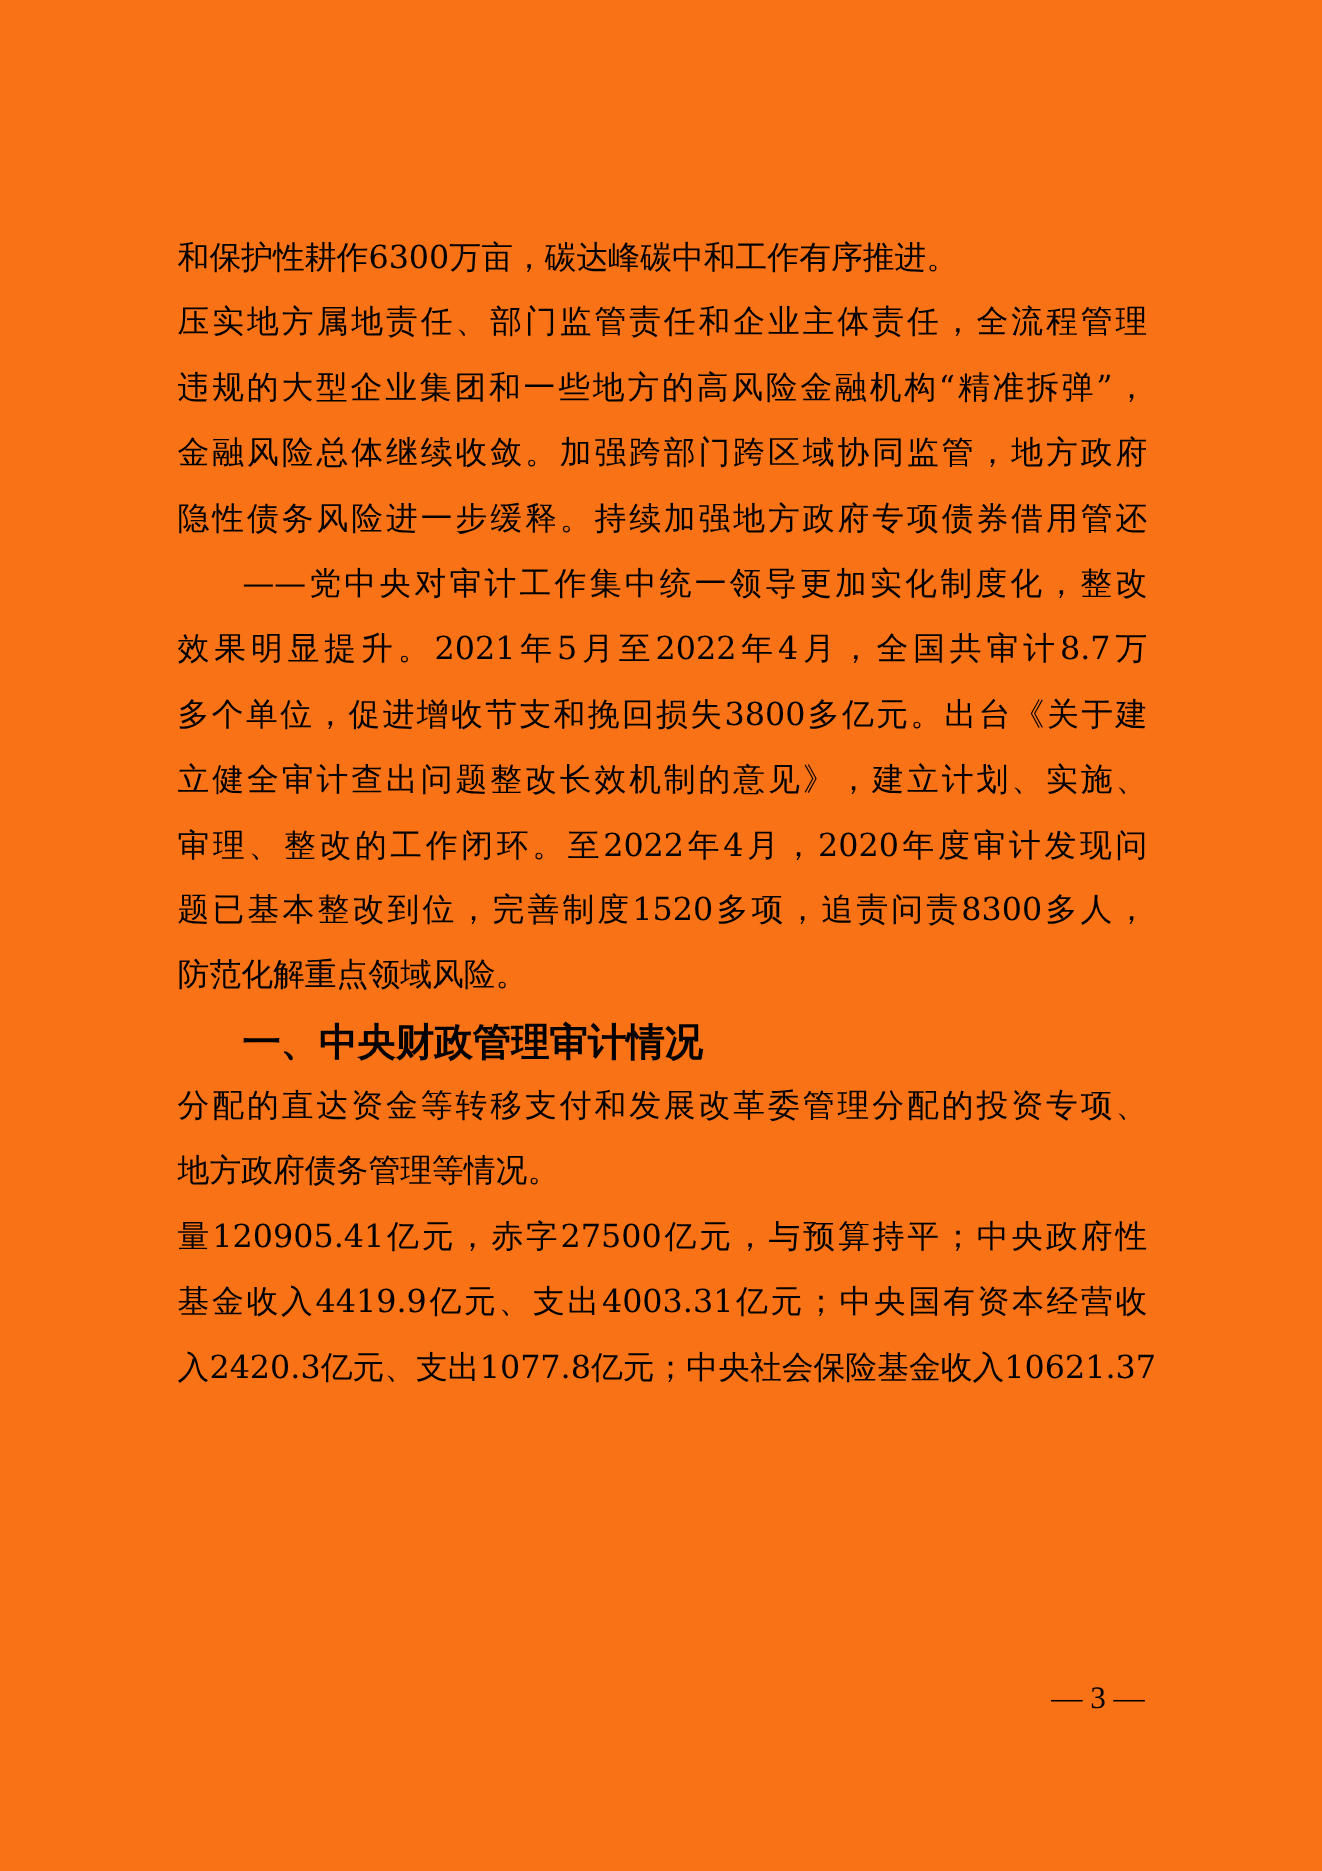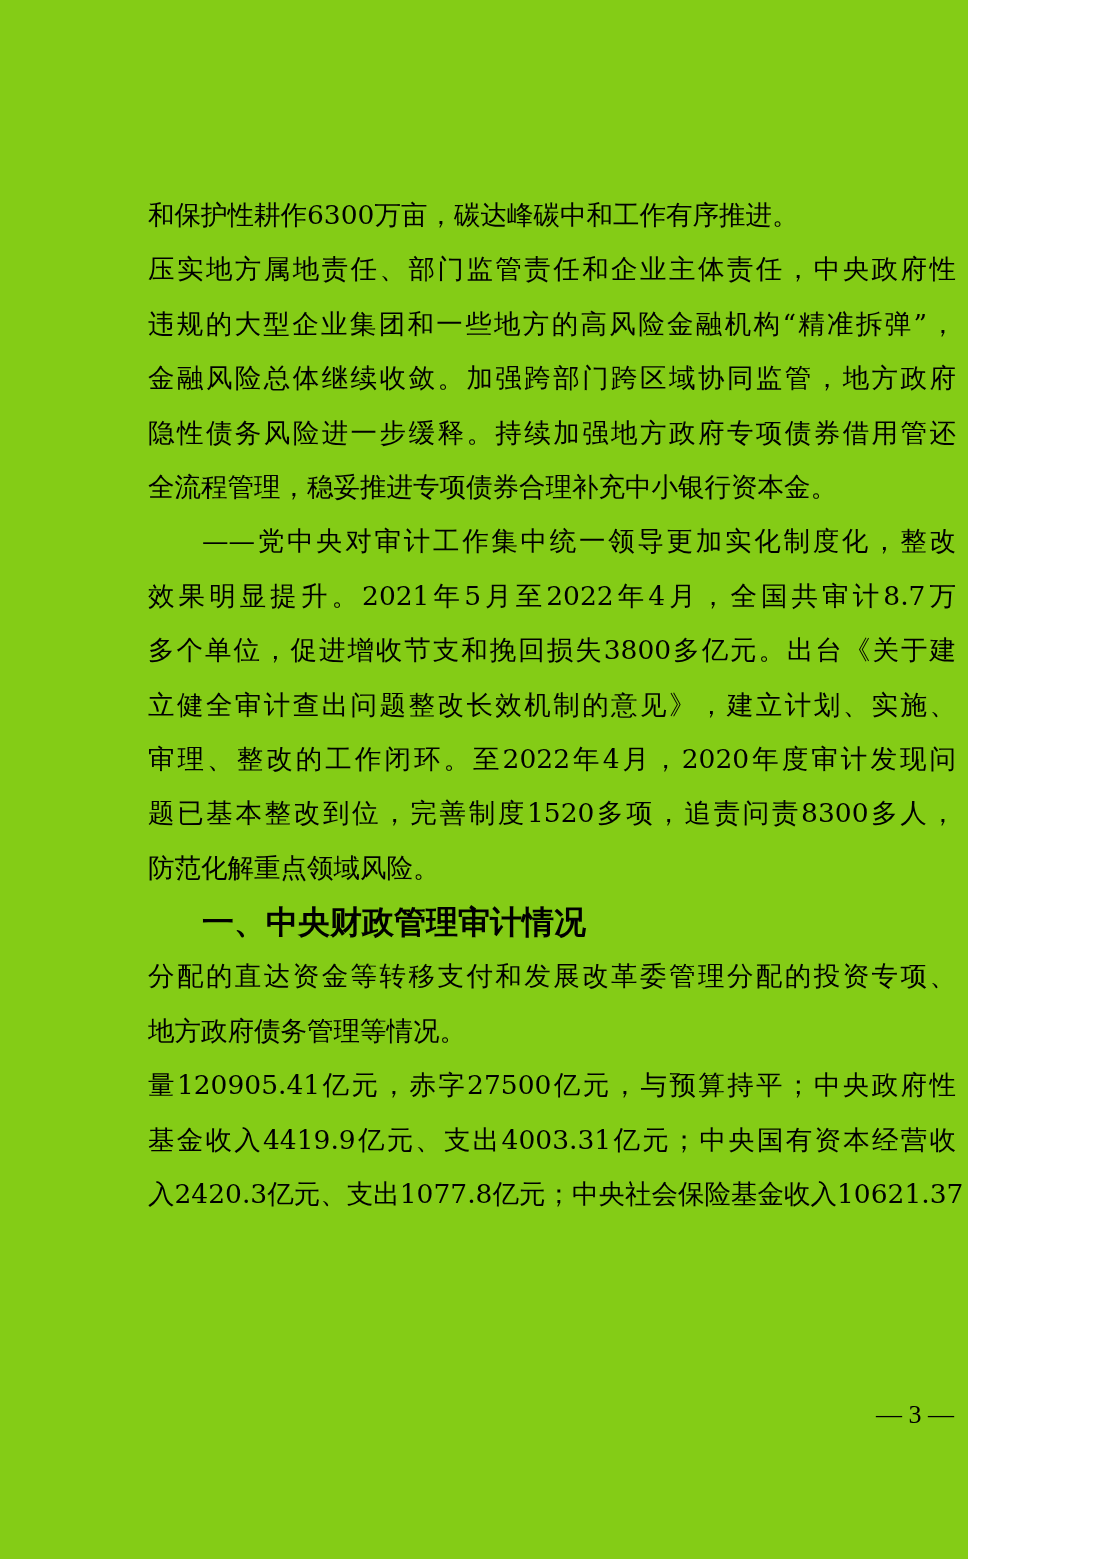--- a/index.html
+++ b/index.html
@@ -11,23 +11,23 @@
       width: 1102px;
       height: 1559px;
       position: relative;
       overflow: hidden;
       color: #000000;
       font-family: "DejaVu Serif", "Liberation Serif", serif;
     }
     .page {
       position: absolute;
       left: 0; top: 0;
-      width: 968px;
+      width: 1102px;
       height: 1559px;
-      background: #84cc16;
+      background: #f97316;
     }
     .body-text {
       position: absolute;
       left: 148px;
       top: 188px;
       width: 808px;
     }
     .line {
       height: 54.4px;
       line-height: 54.4px;
@@ -60,25 +60,24 @@
       font-family: "Liberation Serif", "DejaVu Serif", serif;
       line-height: 36px;
     }
   </style>
 </head>
 <body>
 
 <div class="page">
   <div class="body-text">
     <div class="line last">和保护性耕作6300万亩，碳达峰碳中和工作有序推进。</div>
-    <div class="line">压实地方属地责任、部门监管责任和企业主体责任，中央政府性</div>
+    <div class="line">压实地方属地责任、部门监管责任和企业主体责任，全流程管理</div>
     <div class="line">违规的大型企业集团和一些地方的高风险金融机构“精准拆弹”，</div>
     <div class="line">金融风险总体继续收敛。加强跨部门跨区域协同监管，地方政府</div>
     <div class="line">隐性债务风险进一步缓释。持续加强地方政府专项债券借用管还</div>
-    <div class="line last">全流程管理，稳妥推进专项债券合理补充中小银行资本金。</div>
     <div class="line indent">——党中央对审计工作集中统一领导更加实化制度化，整改</div>
     <div class="line">效果明显提升。2021年5月至2022年4月，全国共审计8.7万</div>
     <div class="line">多个单位，促进增收节支和挽回损失3800多亿元。出台《关于建</div>
     <div class="line">立健全审计查出问题整改长效机制的意见》，建立计划、实施、</div>
     <div class="line">审理、整改的工作闭环。至2022年4月，2020年度审计发现问</div>
     <div class="line">题已基本整改到位，完善制度1520多项，追责问责8300多人，</div>
     <div class="line last">防范化解重点领域风险。</div>
     <div class="line heading">一、中央财政管理审计情况</div>
     <div class="line">分配的直达资金等转移支付和发展改革委管理分配的投资专项、</div>
     <div class="line last">地方政府债务管理等情况。</div>

